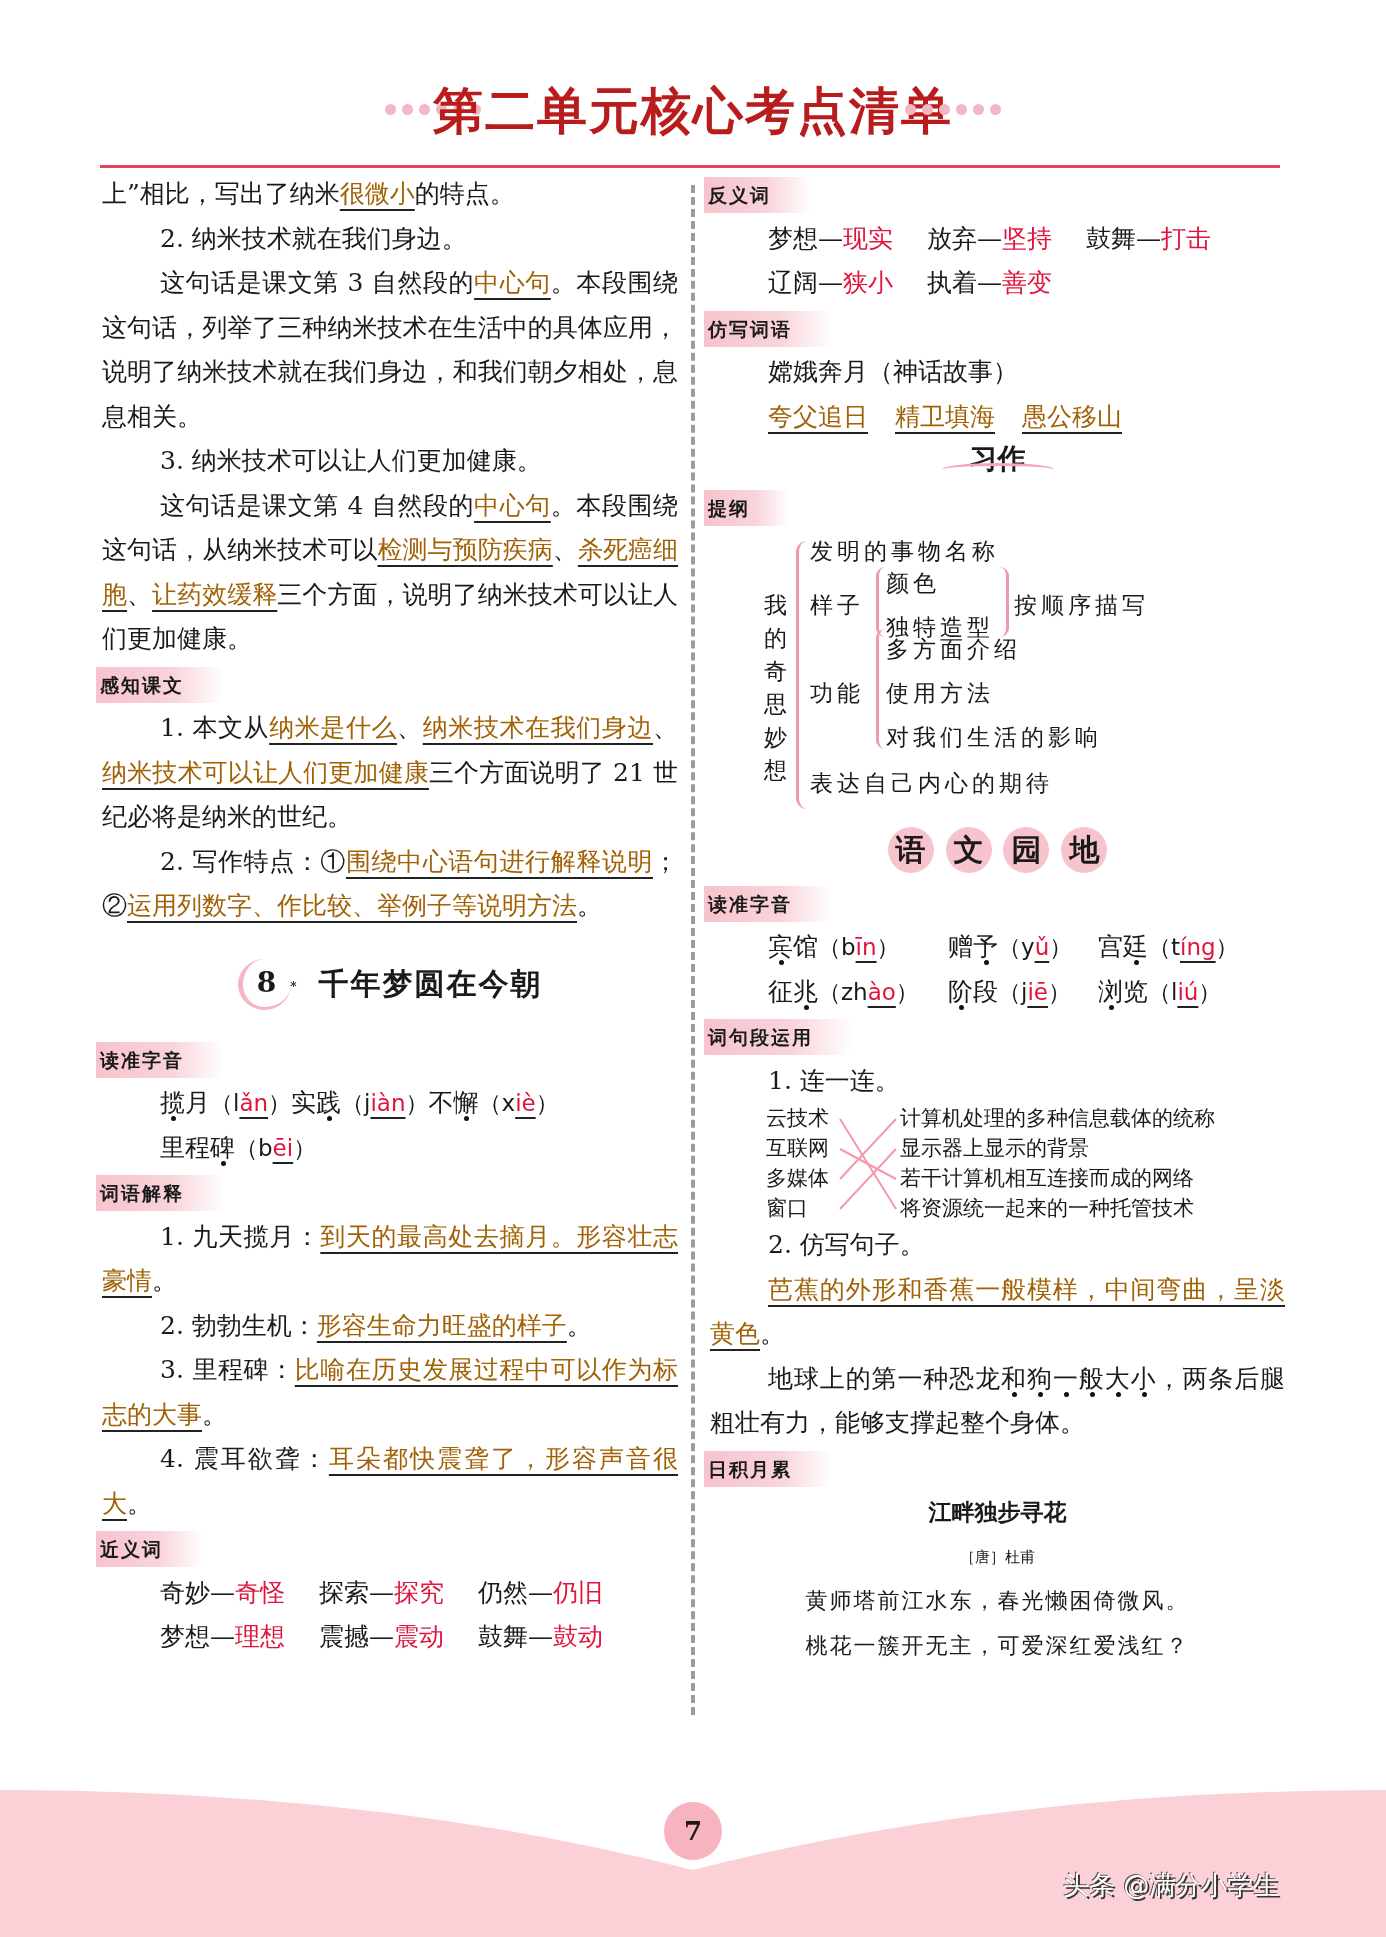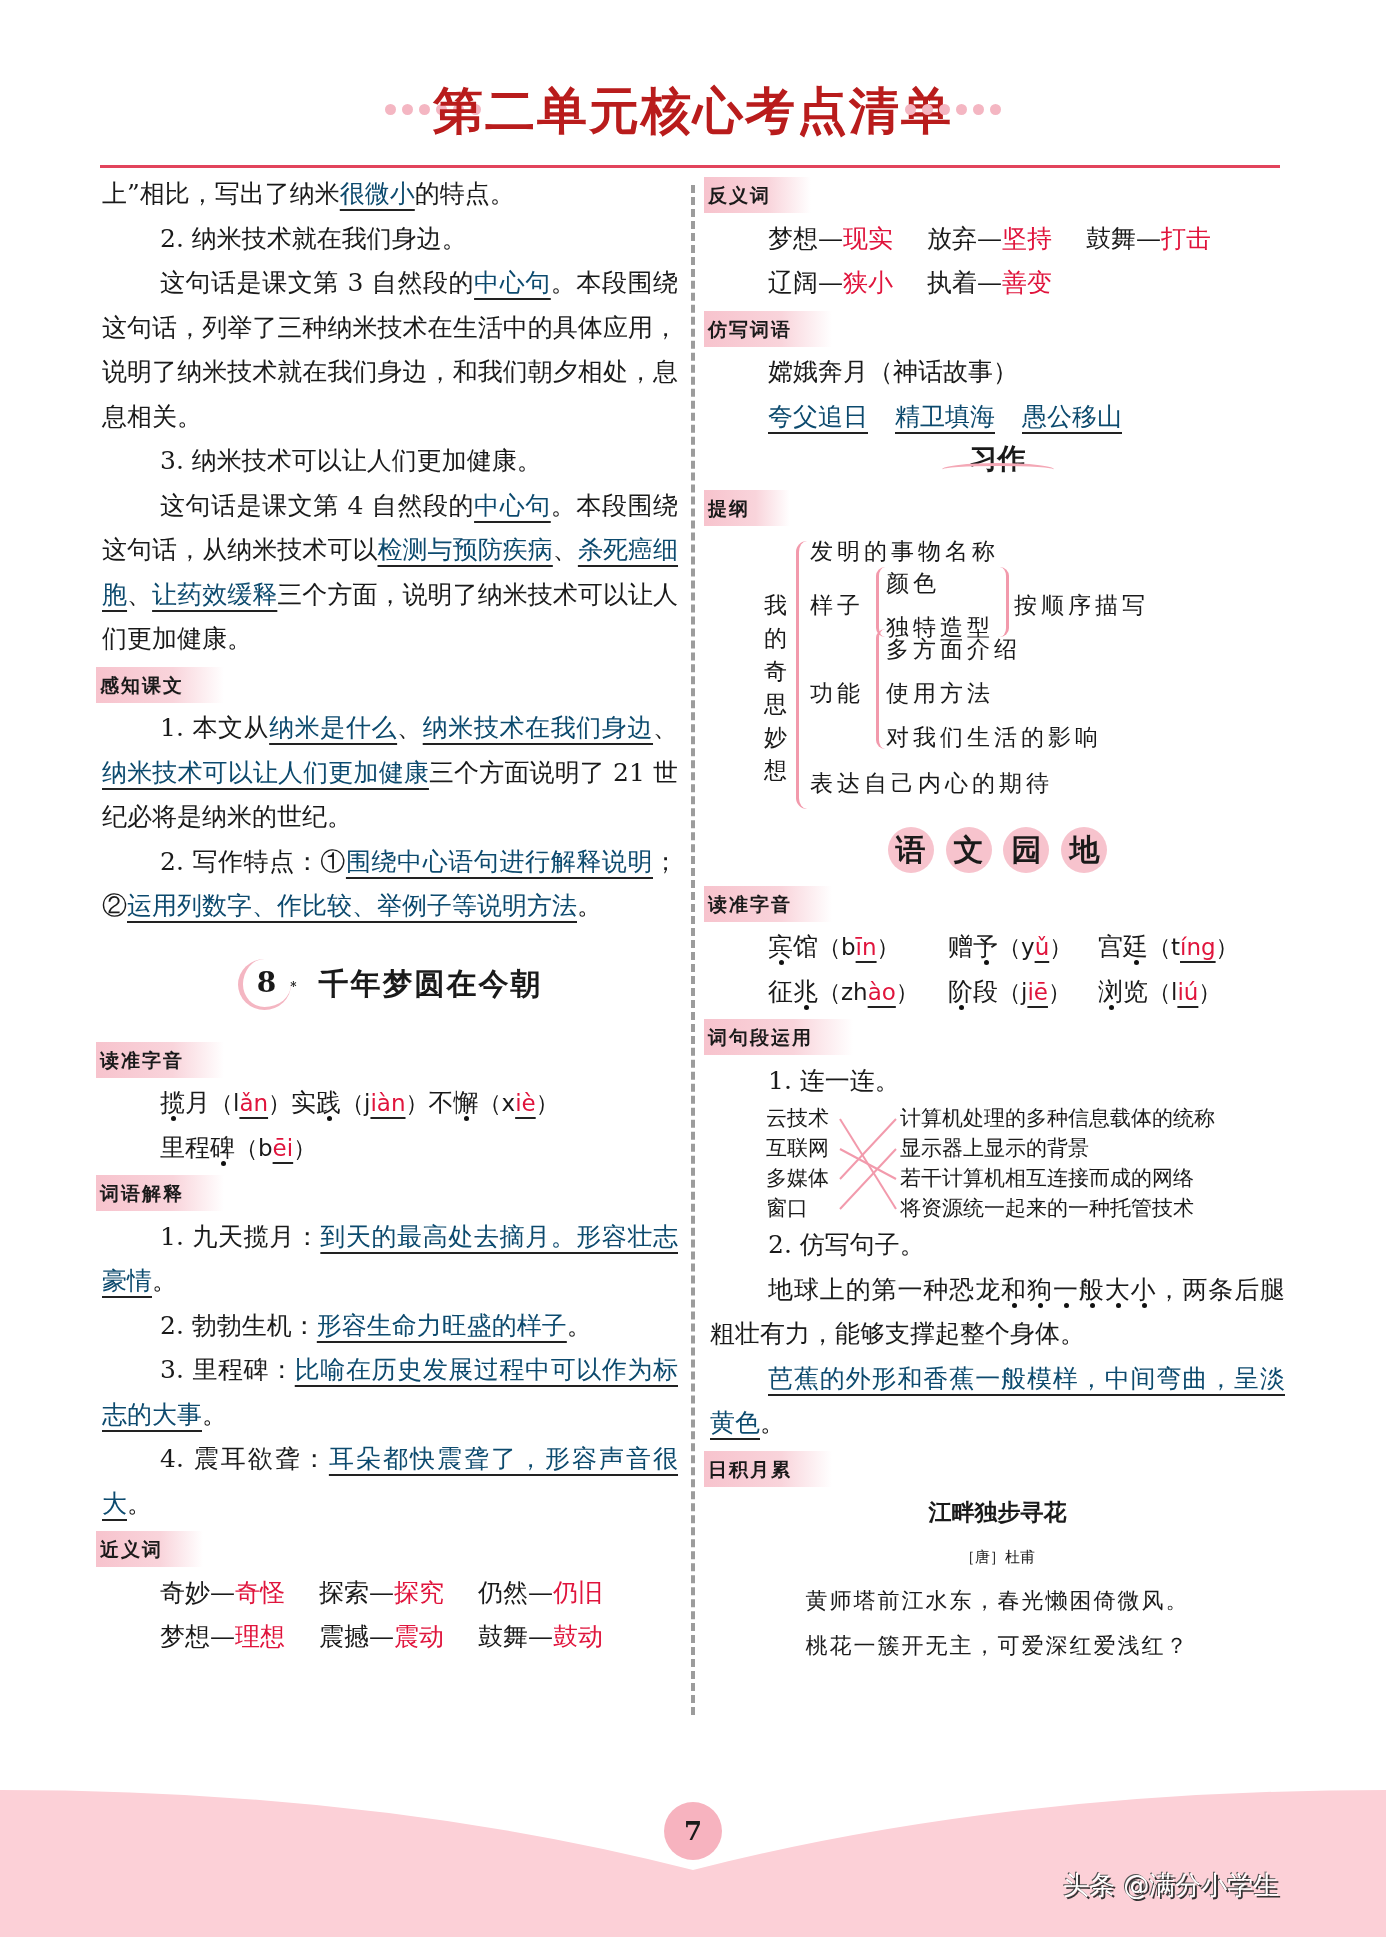--- a/index.html
+++ b/index.html
@@ -22,21 +22,21 @@
     position:absolute; left:691px; top:185px; height:1530px; width:0;
     border-left:4px dashed #9c9c9c;
   }
   
   .col { position:absolute; font-size:25px; line-height:44.5px; }
   .left-col { left:102px; width:576px; top:172px; }
   .right-col { left:710px; width:575px; top:172px; }
   .p { margin:0; text-align:justify; }
   .indent { text-indent:58px; }
   .red { color:#e0143c; }
-  .ul { color:#0c4a6e; text-decoration:underline; text-decoration-color:#222; text-underline-offset:7px; text-decoration-thickness:2px; }
+  .ul { color:#a16207; text-decoration:underline; text-decoration-color:#222; text-underline-offset:7px; text-decoration-thickness:2px; }
   .sec {
     display:inline-block; font-family:"DejaVu Sans", sans-serif; font-weight:bold;
     font-size:19px; line-height:36px; padding:0 40px 0 4px; margin:2px 0 2px -6px;
     background:linear-gradient(90deg,#f7c3cd 0%, #f9d4db 60%, rgba(255,255,255,0) 100%);
     color:#1a1a1a; letter-spacing:2px;
   }
   .row { display:flex; padding-left:58px; }
   .row span.cell { margin-right:34px; white-space:nowrap; }
   .dot-under { position:relative; }
   .dot-under::after { content:""; position:absolute; left:50%; bottom:-4px; width:5px; height:5px; margin-left:-2px; border-radius:50%; background:#111; }
@@ -235,22 +235,22 @@
         <div class="l" style="top: 90px;">窗口</div>
       </div>
     <div id="match-right">
         <div class="rr" style="top: 0px;">计算机处理的多种信息载体的统称</div>
         <div class="rr" style="top: 30px;">显示器上显示的背景</div>
         <div class="rr" style="top: 60px;">若干计算机相互连接而成的网络</div>
         <div class="rr" style="top: 90px;">将资源统一起来的一种托管技术</div>
       </div>
   </div>
   <p class="p" style="padding-left:58px;">2. 仿写句子。</p>
+  <p class="p indent"><span class="ul">芭蕉的外形和香蕉一般模样，中间弯曲，呈淡黄色</span><span>。</span></p>
   <p class="p indent"><span>地球上的第一种恐龙</span><span id="q2-dotted"><span class="dot-under">和</span><span class="dot-under">狗</span><span class="dot-under">一</span><span class="dot-under">般</span><span class="dot-under">大</span><span class="dot-under">小</span></span><span>，两条后腿粗壮有力，能够支撑起整个身体。</span></p>
-  <p class="p indent"><span class="ul">芭蕉的外形和香蕉一般模样，中间弯曲，呈淡黄色</span><span>。</span></p>
 
   <div class="sec">日积月累</div>
   <div class="poem-title">江畔独步寻花</div>
   <div class="poem-author">［唐］杜甫</div>
   <div class="poem-line">黄师塔前江水东，春光懒困倚微风。</div>
   <div class="poem-line">桃花一簇开无主，可爱深红爱浅红？</div>
 </div>
 
 <svg class="footer" viewBox="0 0 1386 147" preserveAspectRatio="none">
   <path d="M0,0 Q380,0 693,80 Q1006,0 1386,0 L1386,147 L0,147 Z" fill="#fcd0d7"></path>

